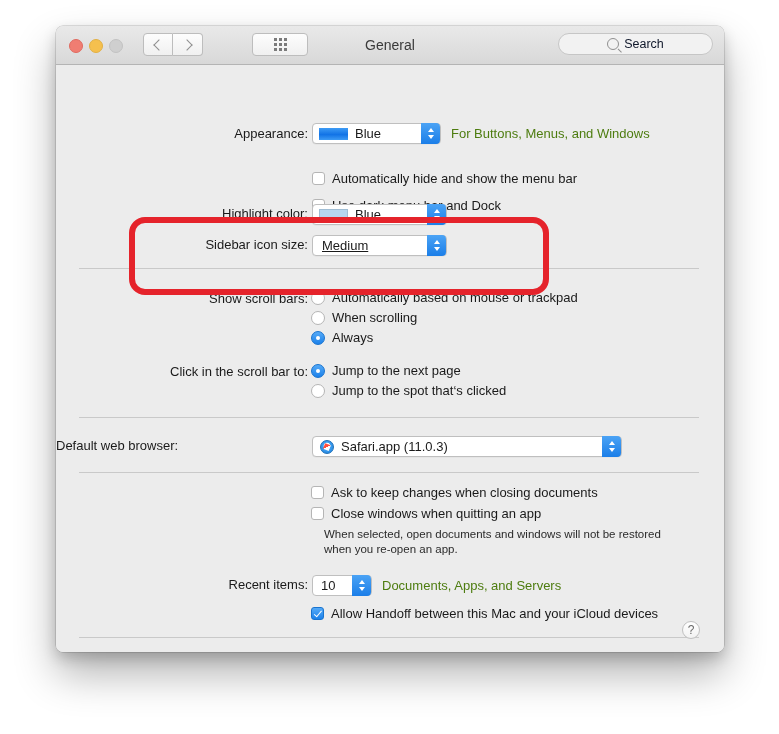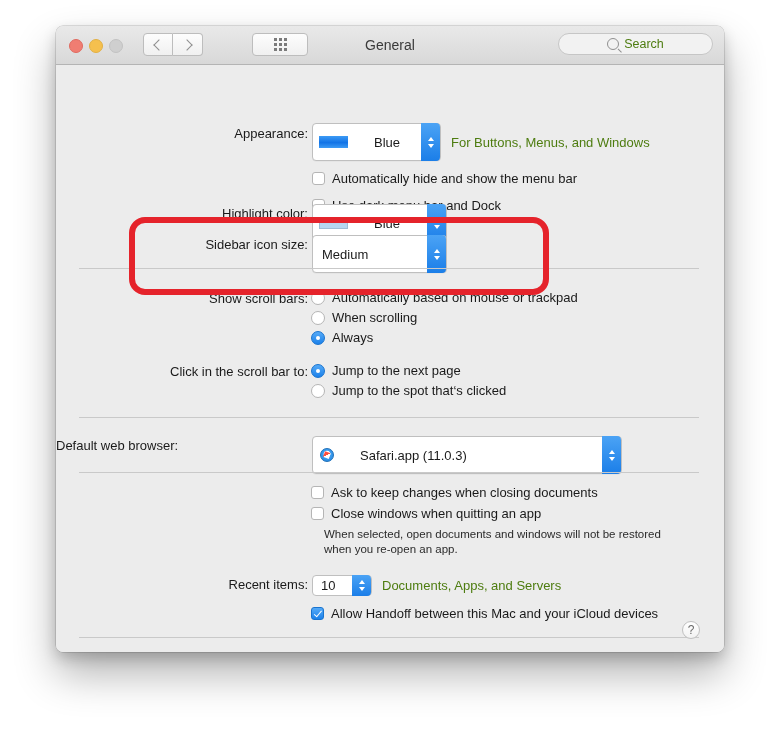--- a/index.html
+++ b/index.html
@@ -123,21 +123,21 @@
     margin-right: 5px;
   }
   #search-icon::after {
     content: "";
     position: absolute;
     width: 1.4px; height: 4.5px;
     background: #909090;
     right: -2px; bottom: -3.5px;
     transform: rotate(-45deg);
   }
-  #search-placeholder { font-size: 12.5px; color: #4d7c0f; }
+  #search-placeholder { font-size: 12.5px; color: #0f172a; }
 
   
   #content {
     position: relative;
     height: 588px;
     background: #ececec;
     font-size: 13px;
     color: #1a1a1a;
   }
 
@@ -147,30 +147,29 @@
     align-items: center;
   }
   .label {
     text-align: right;
     color: #1a1a1a;
     font-size: 13px;
   }
 
   
   .popup {
-    height: 38px;
+    height: 21px;
     background: #ffffff;
     border: 1px solid #bfbfbf;
     border-radius: 4px;
     box-sizing: border-box;
     display: flex;
     align-items: center;
     position: relative;
     box-shadow: 0 0.5px 0.5px rgba(0,0,0,0.06);
-    gap: 19px;
   }
   .popup .ptext { font-size: 13px; color: #1a1a1a; }
   .popup .arrows {
     position: absolute;
     right: 0; top: -1px; bottom: -1px;
     width: 19px;
     background: linear-gradient(to bottom, #4ba3f5, #1b7ee8);
     border-radius: 0 4px 4px 0;
     display: flex;
     flex-direction: column;
@@ -418,21 +417,21 @@
         <span class="arrows">
           <span class="up"></span>
             <span class="dn"></span>
         </span>
       </div>
     </div>
 
     <div class="row" style="left:0; top:172px; width:252px; justify-content:flex-end;">
       <span class="label">Sidebar icon size:</span>
     </div>
-    <div class="row" style="left:256px; top:170px;">
+    <div class="row" style="left:256px; top:170px;text-decoration:underline;">
       <div class="popup" style="width:135px;">
         <span class="ptext" style="margin-left:9px;">Medium</span>
         <span class="arrows">
           <span class="up"></span>
             <span class="dn"></span>
         </span>
       </div>
     </div>
 
     <div class="sep" style="left:23px; top:203px; width:620px;"></div>

